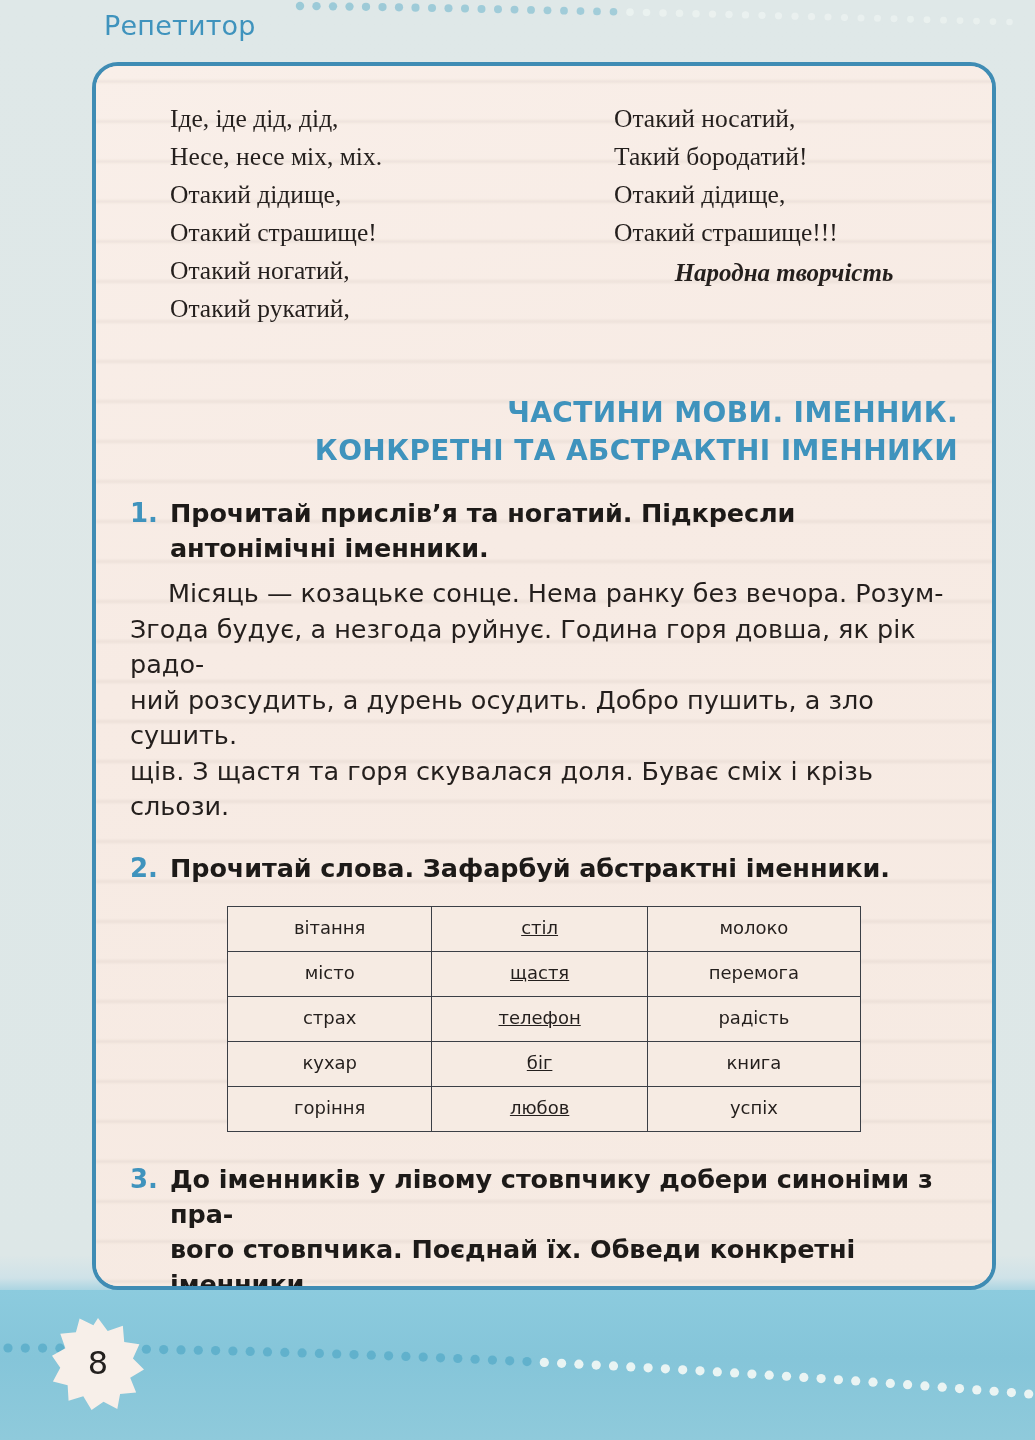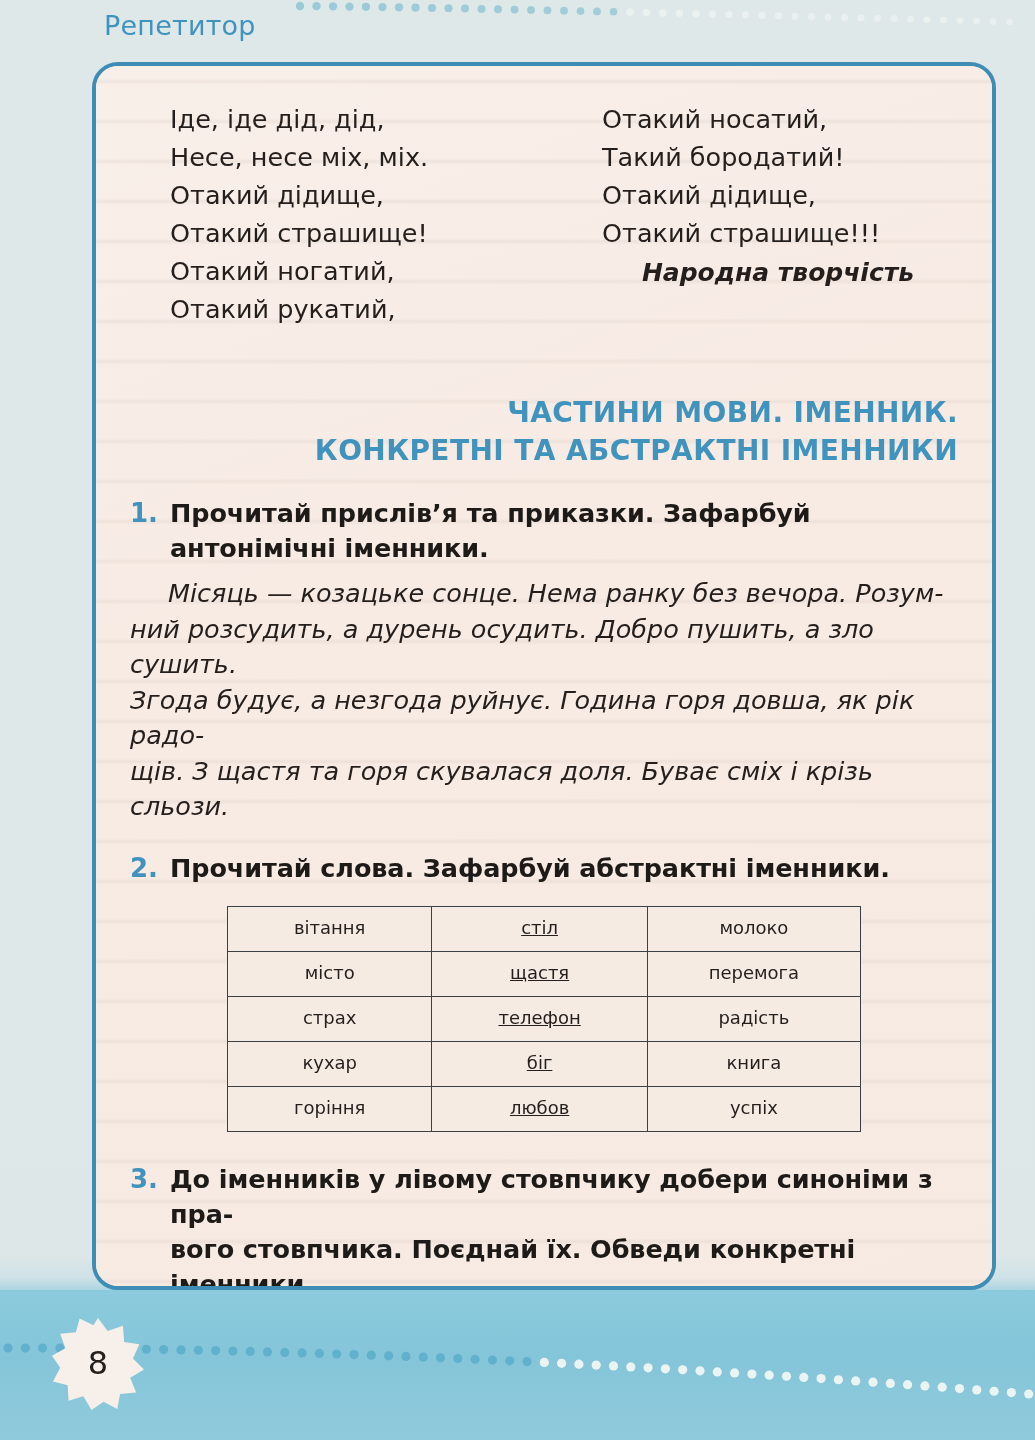--- a/index.html
+++ b/index.html
@@ -69,22 +69,23 @@
   }
 
   
   .content{
     position:absolute;left:0;top:0;right:0;bottom:0;
     padding:26px 34px 0 34px;
   }
 
   
   .poem{
-    display:flex;gap:4px;
+    display:flex;gap:16px;
     padding:8px 0 0 0;
+    font-family:Liberation Serif, serif;
   }
   .poem-col{font-size:25.5px;line-height:38px;color:#241f1d;}
   .poem-col.left{width:410px;padding-left:40px;}
   .poem-col.right{flex:1;padding-left:18px;}
   .poem-line{white-space:pre;}
   .poem-attr{
     text-align:center;font-style:italic;font-weight:600;
     font-size:25px;padding-top:2px;padding-right:4px;color:#241f1d;
   }
 
@@ -103,21 +104,21 @@
     width:40px;flex:0 0 40px;line-height:35px;
   }
   .ex-head{
     font-weight:bold;font-size:25.5px;line-height:35px;
     color:#1d1a18;flex:1;letter-spacing:-.1px;
   }
   .para{
     font-size:25.5px;line-height:35.5px;color:#241f1d;
     margin-top:10px;text-indent:38px;
   }
-  .para .ln{display:block;text-indent:0;font-style:italic;}
+  .para .ln{display:block;text-indent:0;}
   .para .ln:first-child{text-indent:38px;}
 
   
   .wtable{
     border-collapse:collapse;
     margin:20px auto 0 auto;
     width:634px;
     background:#f6ebe3;
   }
   .wtable td{
@@ -235,26 +236,26 @@
         </div>
       </div>
 
       <div class="sect-title">
         <span class="l1">ЧАСТИНИ МОВИ. ІМЕННИК.</span>
         <span class="l2">КОНКРЕТНІ ТА АБСТРАКТНІ ІМЕННИКИ</span>
       </div>
 
       <div class="ex">
         <div class="ex-num">1.</div>
-        <div class="ex-head">Прочитай прислів’я та приказки. Зафарбуй антонімічні іменники.</div>
+        <div class="ex-head">Прочитай прислів’я та ногатий. Підкресли антонімічні іменники.</div>
       </div>
       <div class="para">
         <span class="ln">Місяць — козацьке сонце. Нема ранку без вечора. Розум-</span>
+        <span class="ln">Згода будує, а незгода руйнує. Година горя довша, як рік радо-</span>
         <span class="ln">ний розсудить, а дурень осудить. Добро пушить, а зло сушить.</span>
-        <span class="ln">Згода будує, а незгода руйнує. Година горя довша, як рік радо-</span>
         <span class="ln">щів. З щастя та горя скувалася доля. Буває сміх і крізь сльози.</span>
       </div>
 
       <div class="ex">
         <div class="ex-num">2.</div>
         <div class="ex-head">Прочитай слова. Зафарбуй абстрактні іменники.</div>
       </div>
 
       <table class="wtable">
         <tbody id="word-table-body">

